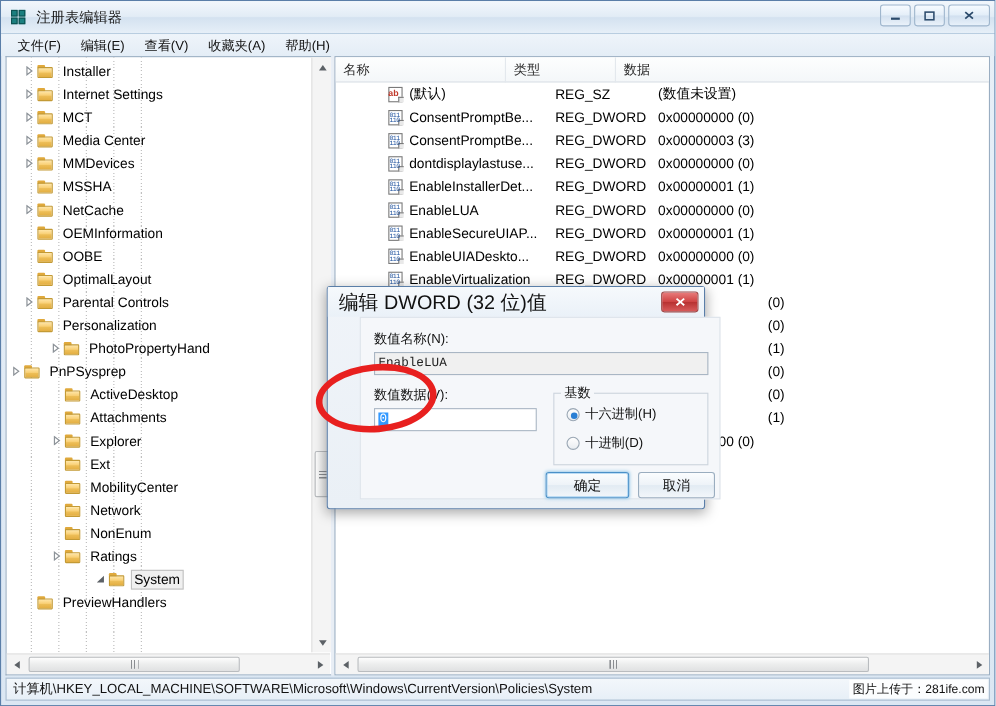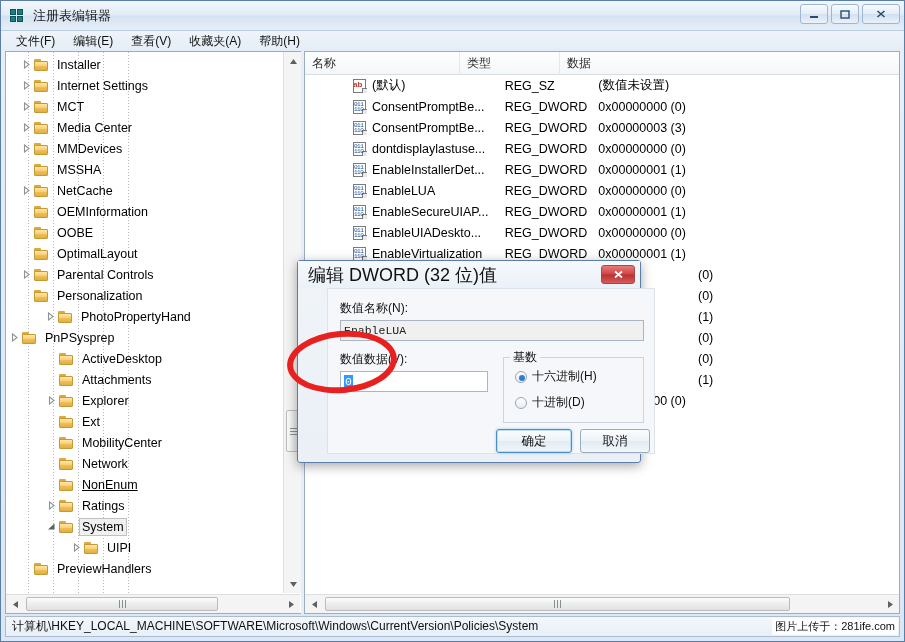--- a/index.html
+++ b/index.html
@@ -564,63 +564,51 @@
               <span class="lbl">MobilityCenter</span>
             </div>
             <div class="tnode" style="padding-left: 37px;">
               <span class="twist"></span>
               <span class="folder">
                 <span class="tab"></span>
                 <span class="body"></span>
               </span>
               <span class="lbl">Network</span>
             </div>
-            <div class="tnode" style="padding-left: 37px; text-decoration: underline;">
+            <div class="tnode" style="padding-left: 37px;">
               <span class="twist"></span>
               <span class="folder">
                 <span class="tab"></span>
                 <span class="body"></span>
               </span>
               <span class="lbl">NonEnum</span>
             </div>
             <div class="tnode" style="padding-left: 37px;">
               <span class="twist">
                 <svg width="9" height="9" viewBox="0 0 9 9">
                   <path d="M2.5,1 L7,4.5 L2.5,8 Z" fill="none" stroke="#8d9399" stroke-width="1.1"></path>
                 </svg>
               </span>
               <span class="folder">
                 <span class="tab"></span>
                 <span class="body"></span>
               </span>
               <span class="lbl">Ratings</span>
             </div>
-            <div class="tnode selected" style="padding-left: 37px;">
+            <div class="tnode selected" style="padding-left: 37px; margin-left: 40px;">
               <span class="twist">
                 <svg width="9" height="9" viewBox="0 0 9 9">
                   <path d="M1,7.5 L7.5,1.5 L7.5,7.5 Z" fill="#5c6166"></path>
                 </svg>
               </span>
               <span class="folder">
                 <span class="tab"></span>
                 <span class="body"></span>
               </span>
               <span class="lbl">System</span>
-            </div>
-            <div class="tnode" style="padding-left: 62px;">
-              <span class="twist">
-                <svg width="9" height="9" viewBox="0 0 9 9">
-                  <path d="M2.5,1 L7,4.5 L2.5,8 Z" fill="none" stroke="#8d9399" stroke-width="1.1"></path>
-                </svg>
-              </span>
-              <span class="folder">
-                <span class="tab"></span>
-                <span class="body"></span>
-              </span>
-              <span class="lbl">UIPI</span>
             </div>
             <div class="tnode" style="padding-left: 12px;">
               <span class="twist"></span>
               <span class="folder">
                 <span class="tab"></span>
                 <span class="body"></span>
               </span>
               <span class="lbl">PreviewHandlers</span>
             </div>
           </div>

